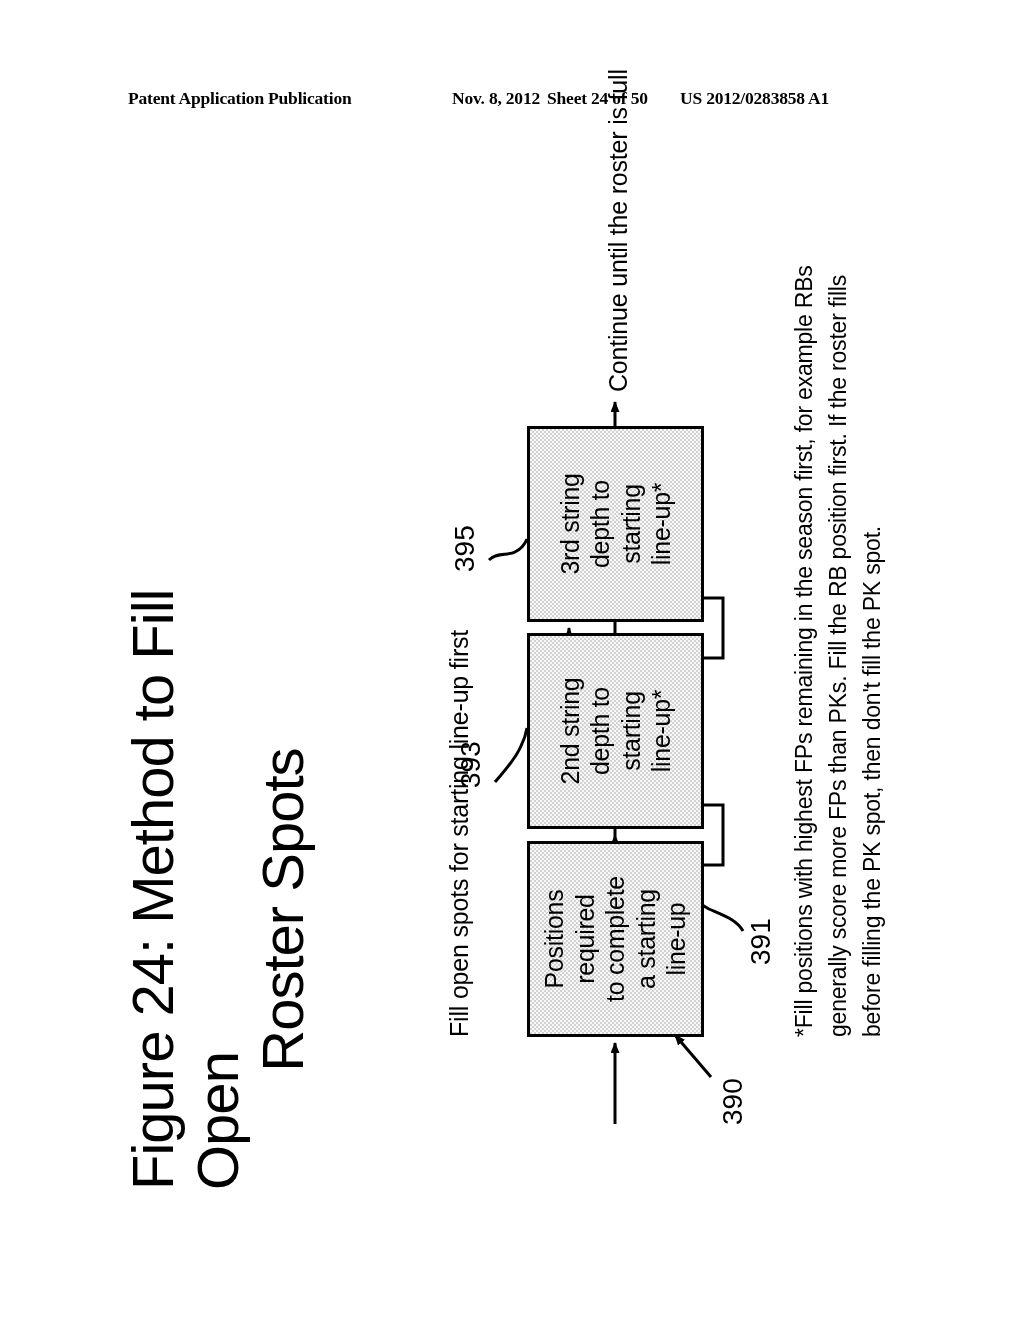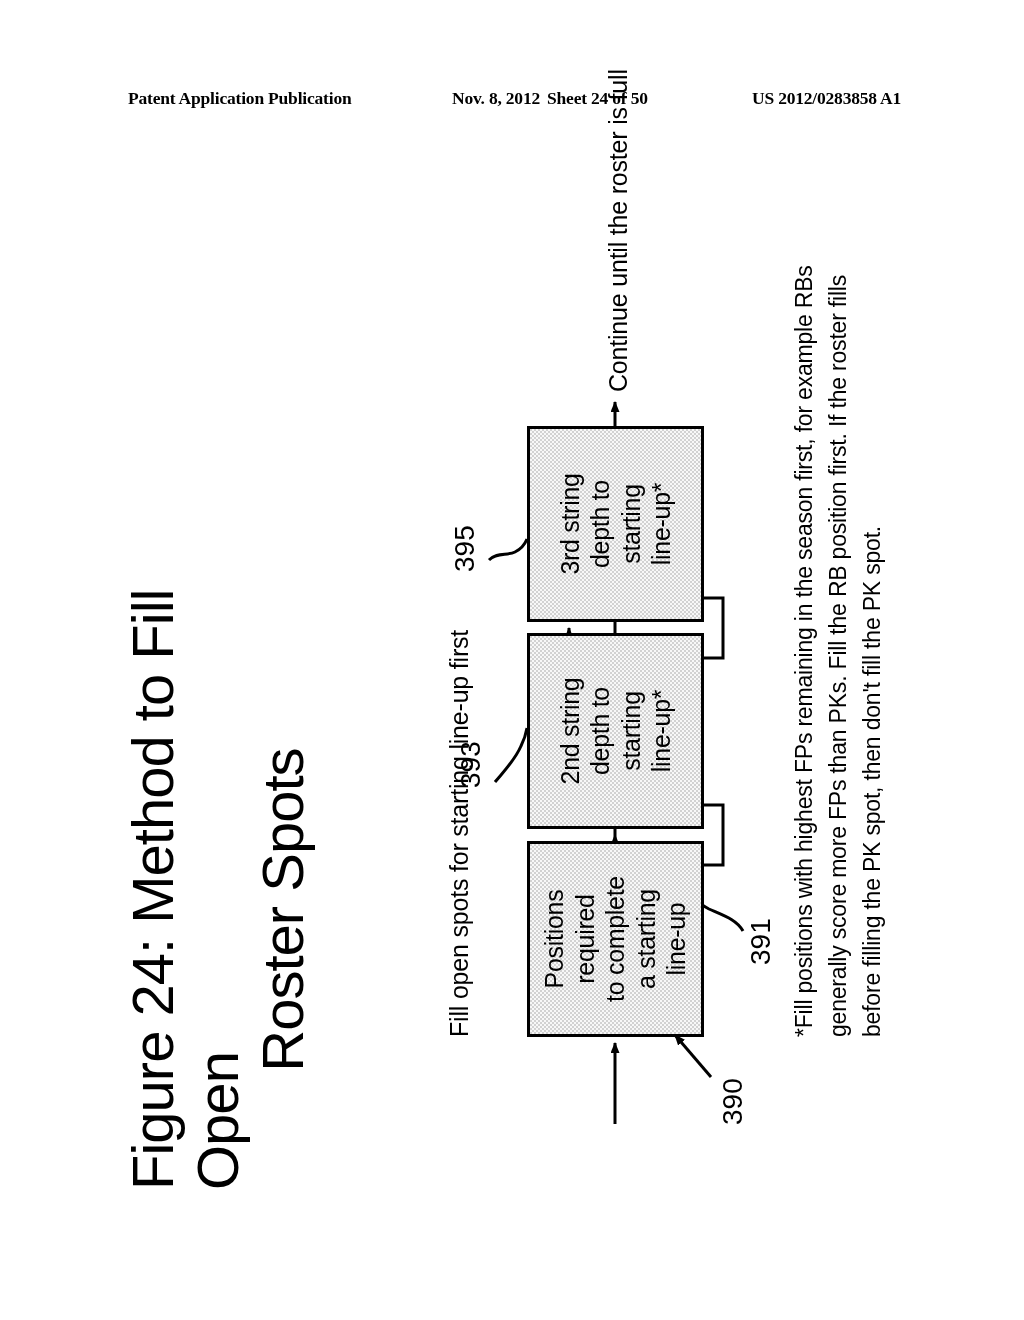--- a/index.html
+++ b/index.html
@@ -26,21 +26,21 @@
     font-family: "Liberation Serif", serif;
     font-weight: bold;
     font-size: 17.5px;
     letter-spacing: -0.2px;
     white-space: nowrap;
   }
   #page-header .h-cell { position: absolute; top: 0; }
   #hdr-pub   { left: 128px; }
   #hdr-date  { left: 452px; }
   #hdr-sheet { left: 547px; }
-  #hdr-pat   { left: 752px; }
+  #hdr-pat   { left: 680px; }
 
   
   
   #figure-canvas {
     position: absolute;
     width: 1120px;
     height: 830px;
     left: 50%;
     top: 50%;
     margin-left: -560px;

